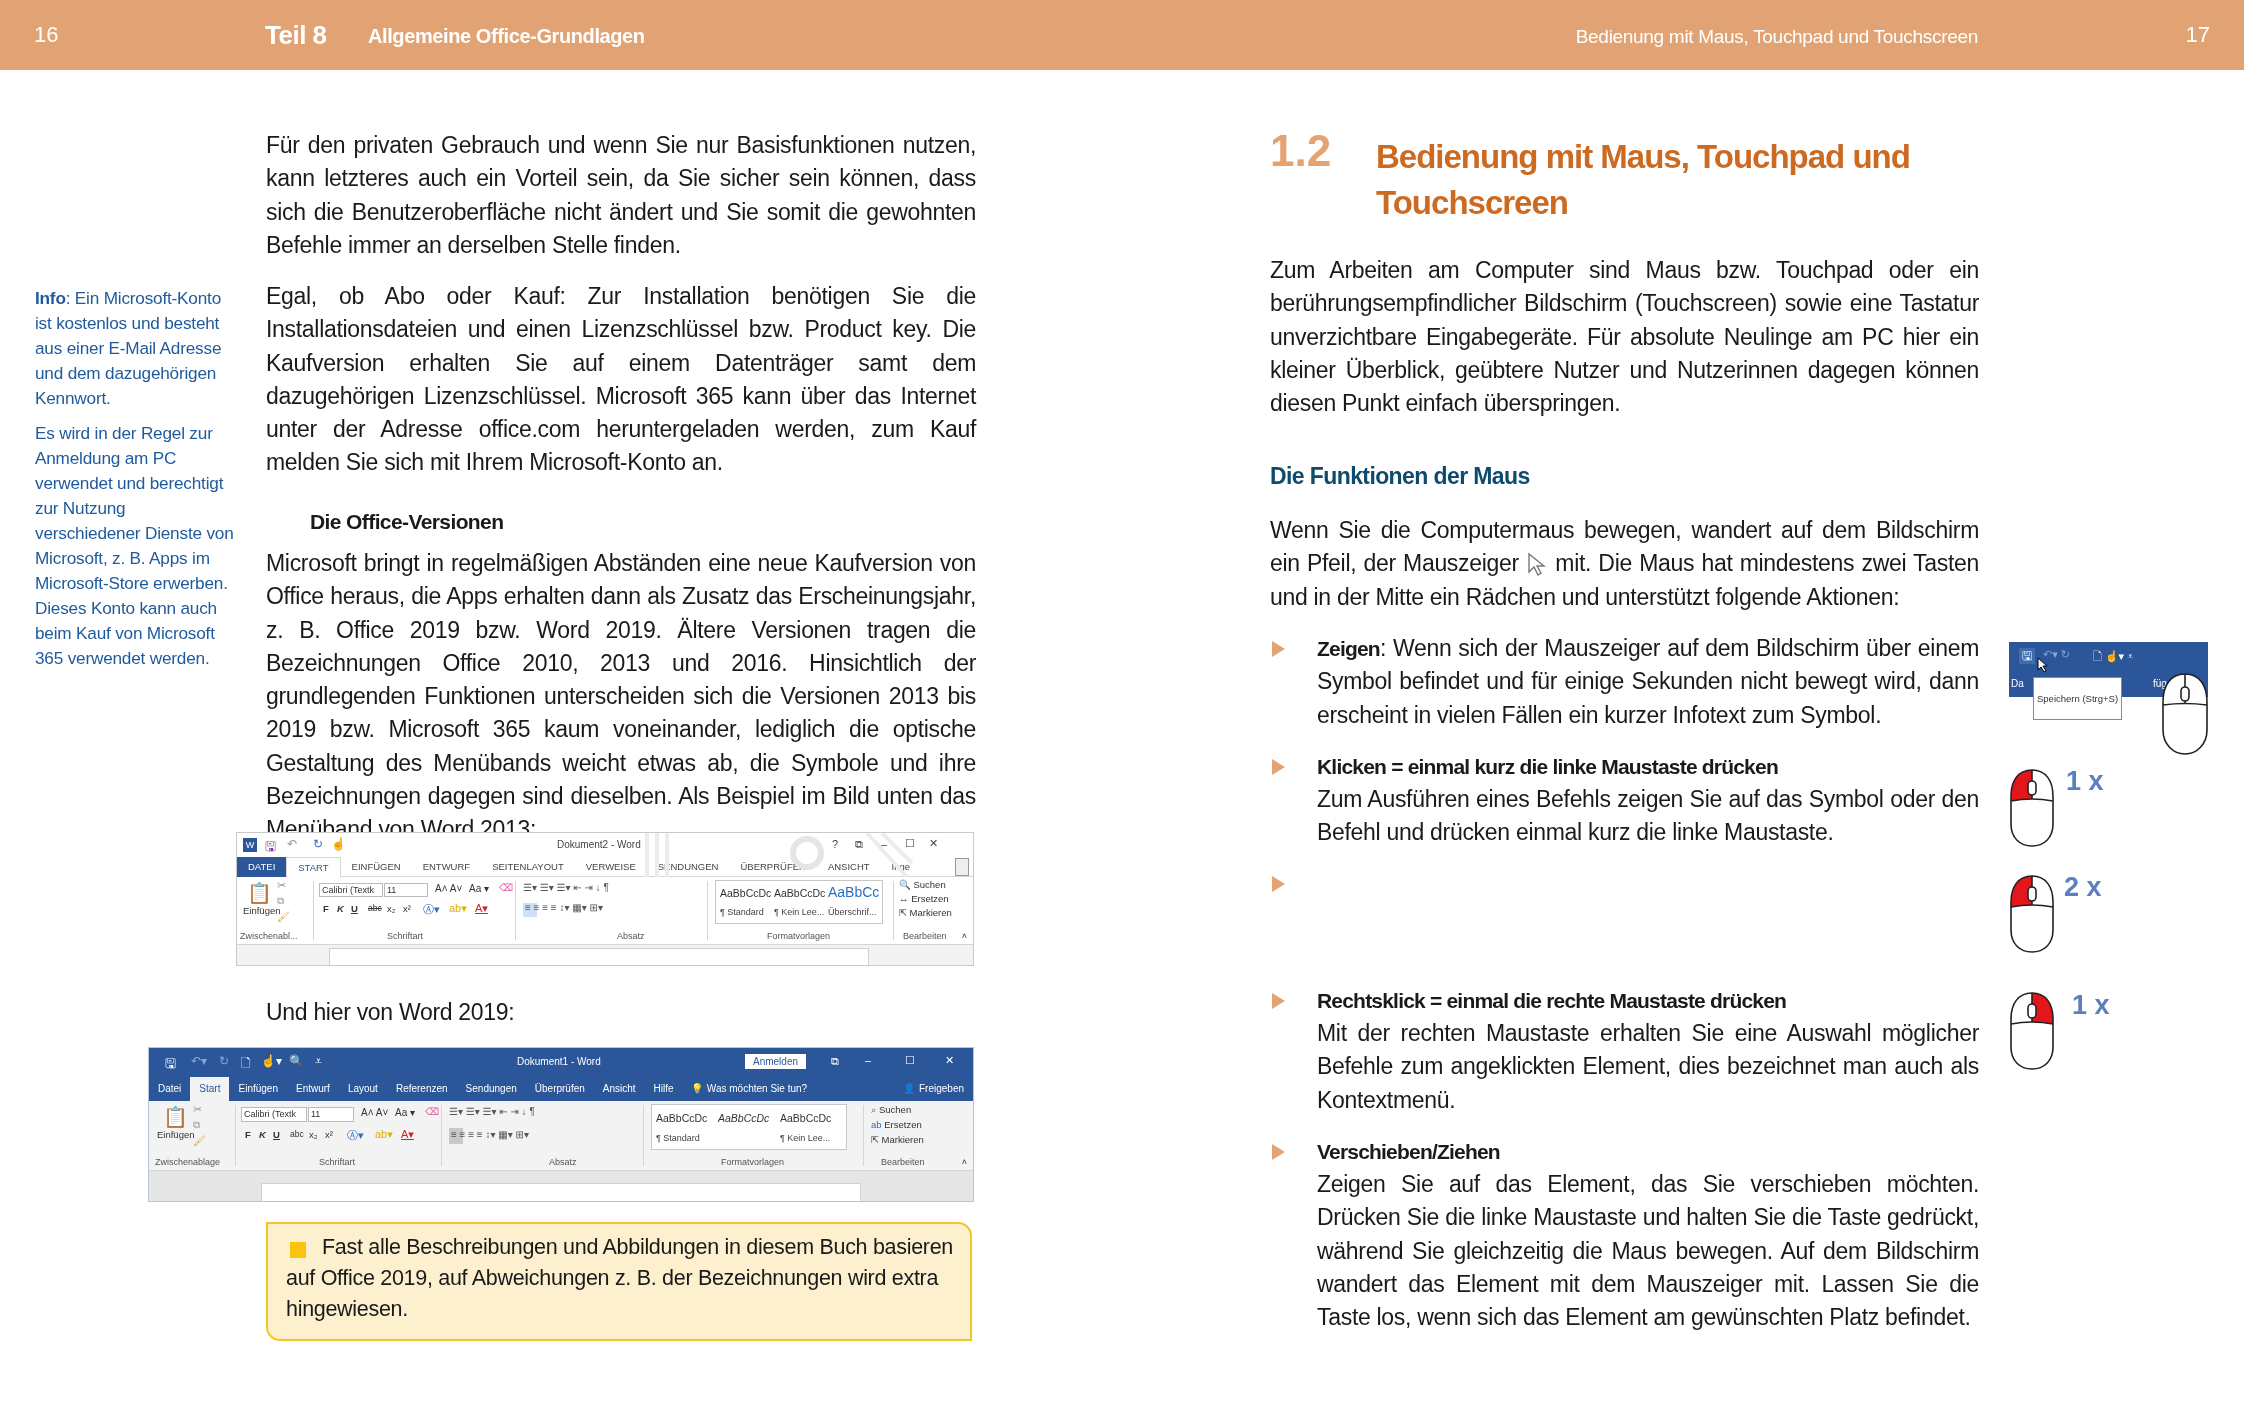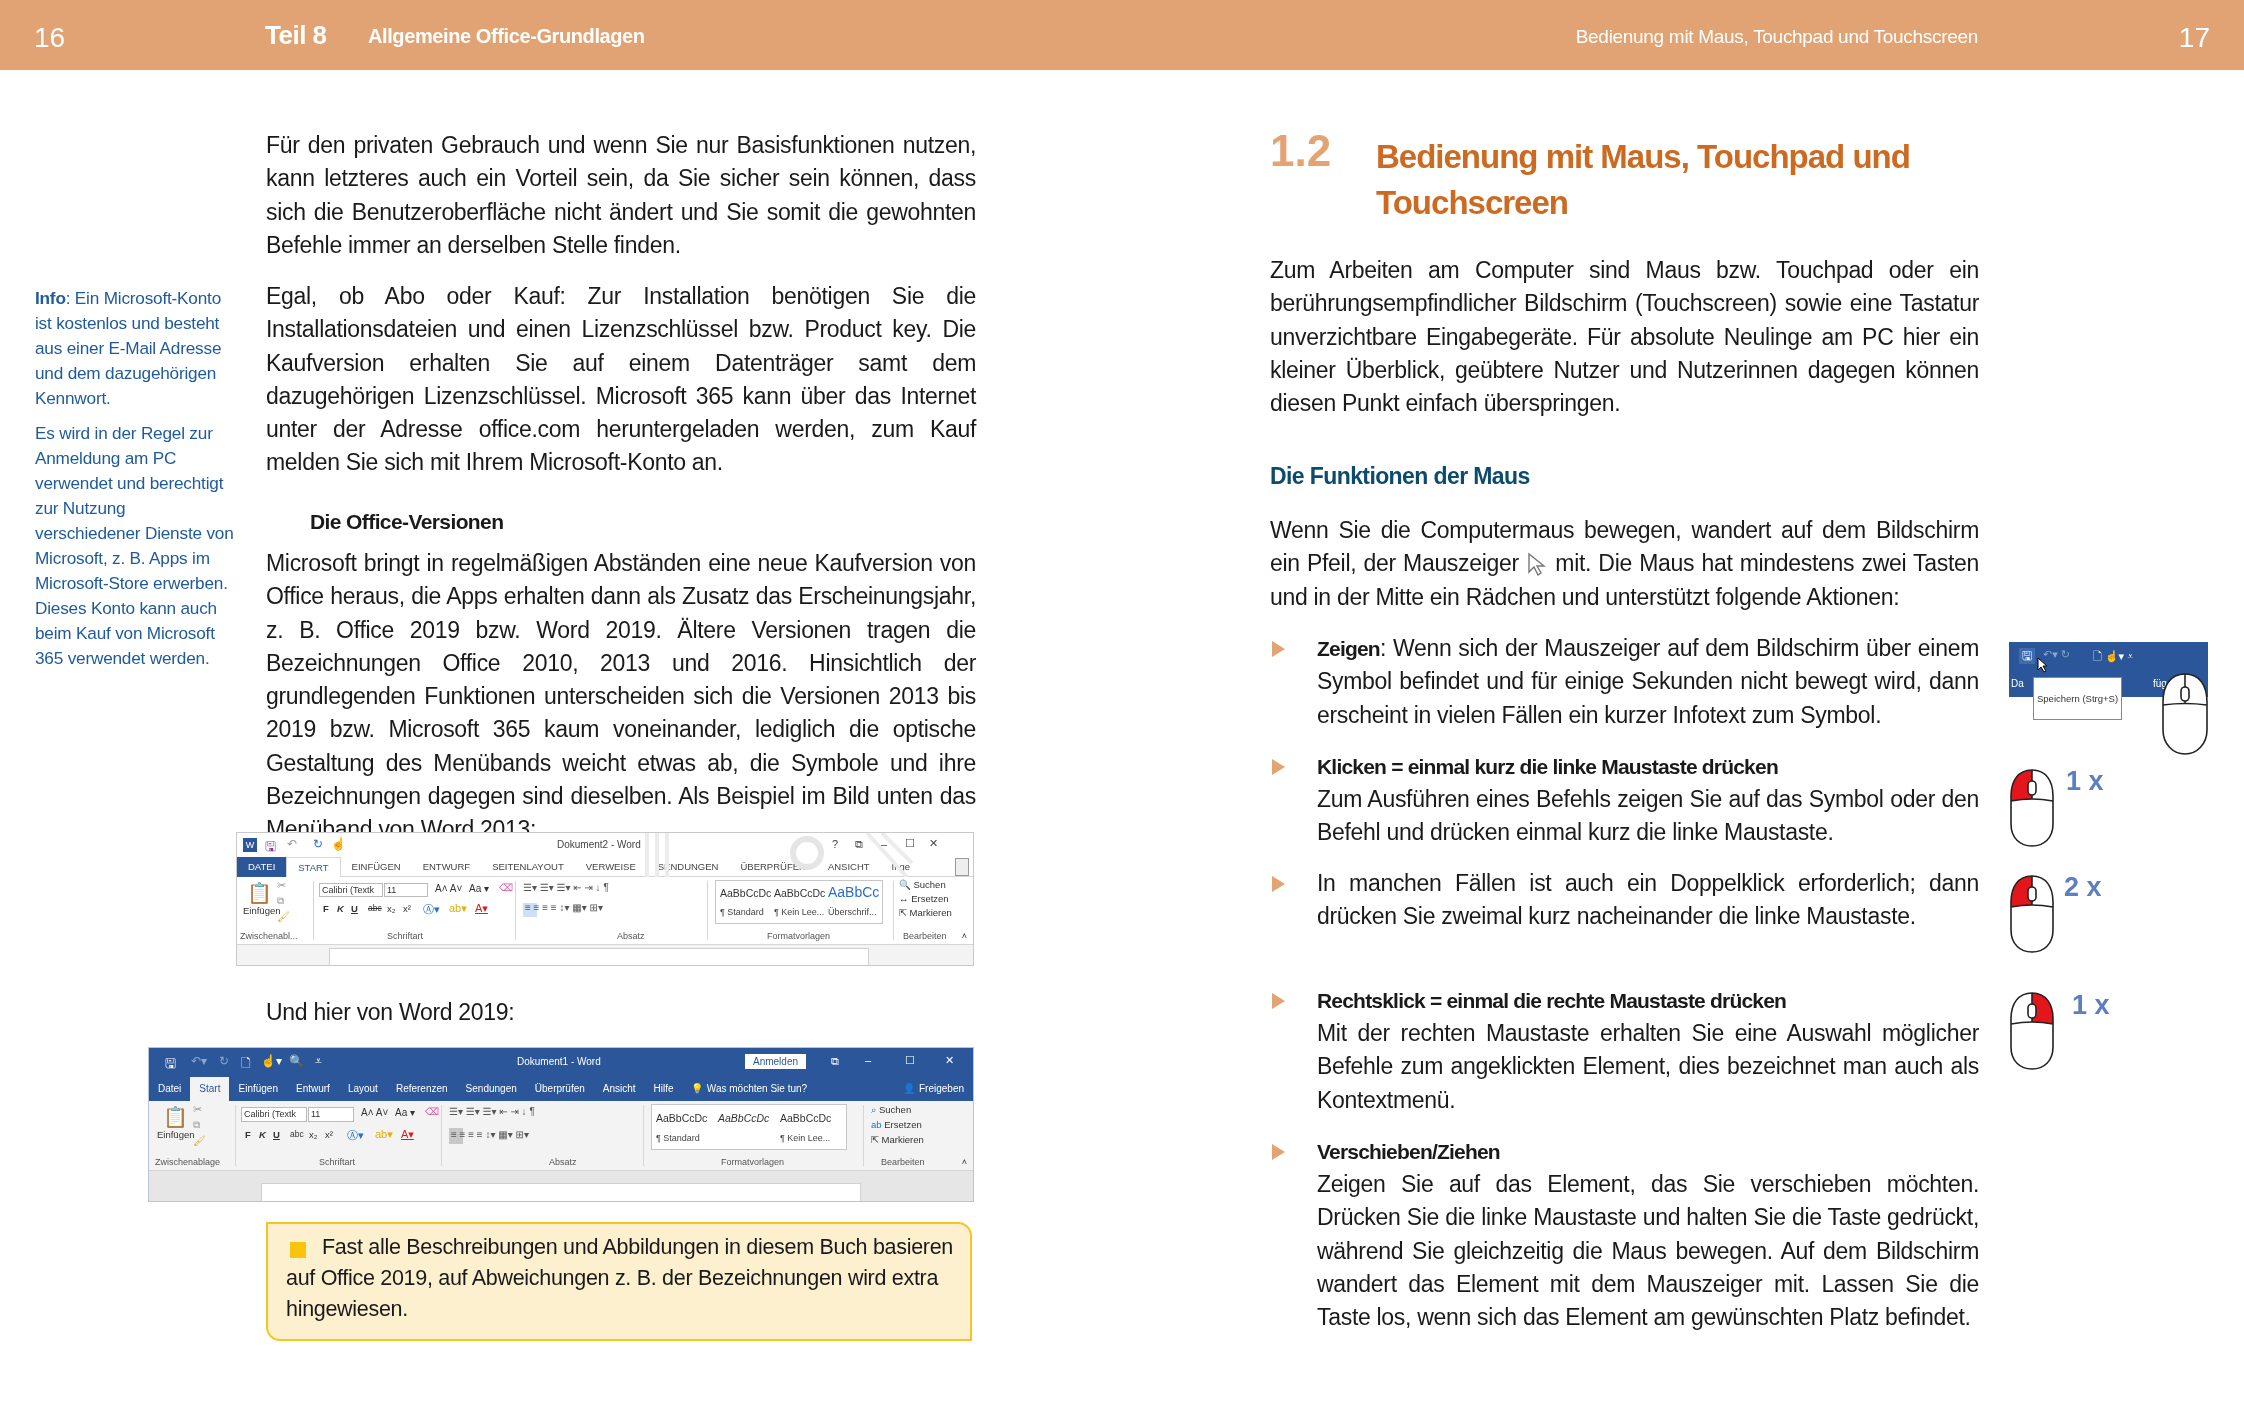--- a/index.html
+++ b/index.html
@@ -1,21 +1,21 @@
 <!DOCTYPE html>
 <html><head>
 <meta charset="utf-8">
 <style>
   * { box-sizing: border-box; margin: 0; padding: 0; }
   html, body { width: 2244px; height: 1417px; background: #ffffff; overflow: hidden; }
   body { font-family: "Liberation Sans", sans-serif; color: #1a1a1a; position: relative; }
 
   
   .header { position: absolute; left: 0; top: 0; width: 2244px; height: 70px; background: #e1a373; color: #fff; }
-  .header .pnum { position: absolute; top: 22px; font-size: 28px; }
+  .header .pnum { position: absolute; top: 22px; font-size: 22px; }
   .header .pnum.left { left: 34px; }
   .header .pnum.right { right: 34px; }
   .header .part { position: absolute; left: 265px; top: 20px; font-size: 26px; font-weight: bold; letter-spacing: -0.5px; }
   .header .part-title { position: absolute; left: 368px; top: 25px; font-size: 20px; font-weight: bold; letter-spacing: -0.4px; }
   .header .chapter { position: absolute; right: 266px; top: 26px; font-size: 19px; letter-spacing: -0.3px; }
 
   .body-text { font-size: 23px; line-height: 33.3px; text-align: justify; letter-spacing: -0.3px; }
   .p { position: absolute; }
 
   
@@ -289,21 +289,20 @@
 </div>
 
 <span class="bullet" style="top:759px;"></span>
 <div class="item body-text" style="top:750px;">
   <div class="head">Klicken = einmal kurz die linke Maustaste drücken</div>
   <div>Zum Ausführen eines Befehls zeigen Sie auf das Symbol oder den Befehl und drücken einmal kurz die linke Maustaste.</div>
 </div>
 
 <span class="bullet" style="top:876px;"></span>
 <div class="item body-text" style="top:867px;">
-  <div>In manchen Fällen ist auch ein Doppelklick erforderlich; dann drücken Sie zweimal kurz nacheinander die linke Maustaste.</div>
 </div>
 
 <span class="bullet" style="top:993px;"></span>
 <div class="item body-text" style="top:984px;">
   <div class="head">Rechtsklick = einmal die rechte Maustaste drücken</div>
   <div>Mit der rechten Maustaste erhalten Sie eine Auswahl möglicher Befehle zum angeklickten Element, dies bezeichnet man auch als Kontextmenü.</div>
 </div>
 
 <span class="bullet" style="top:1144px;"></span>
 <div class="item body-text" style="top:1135px;">

